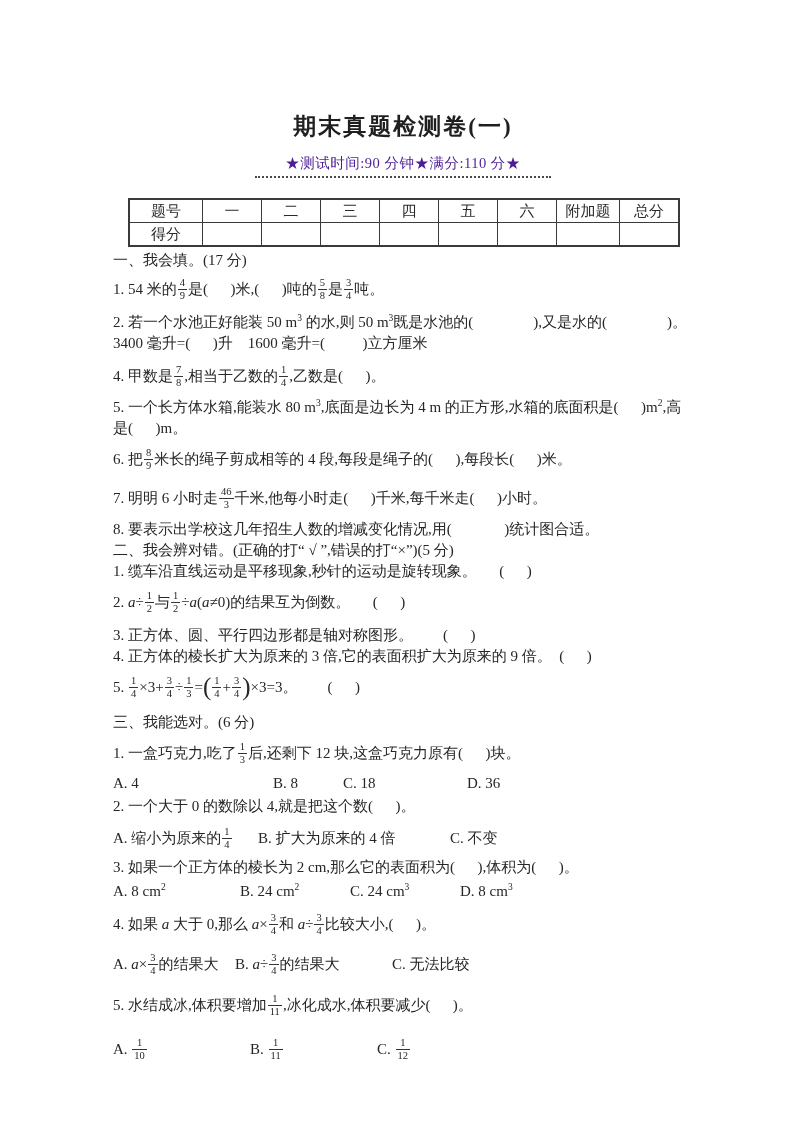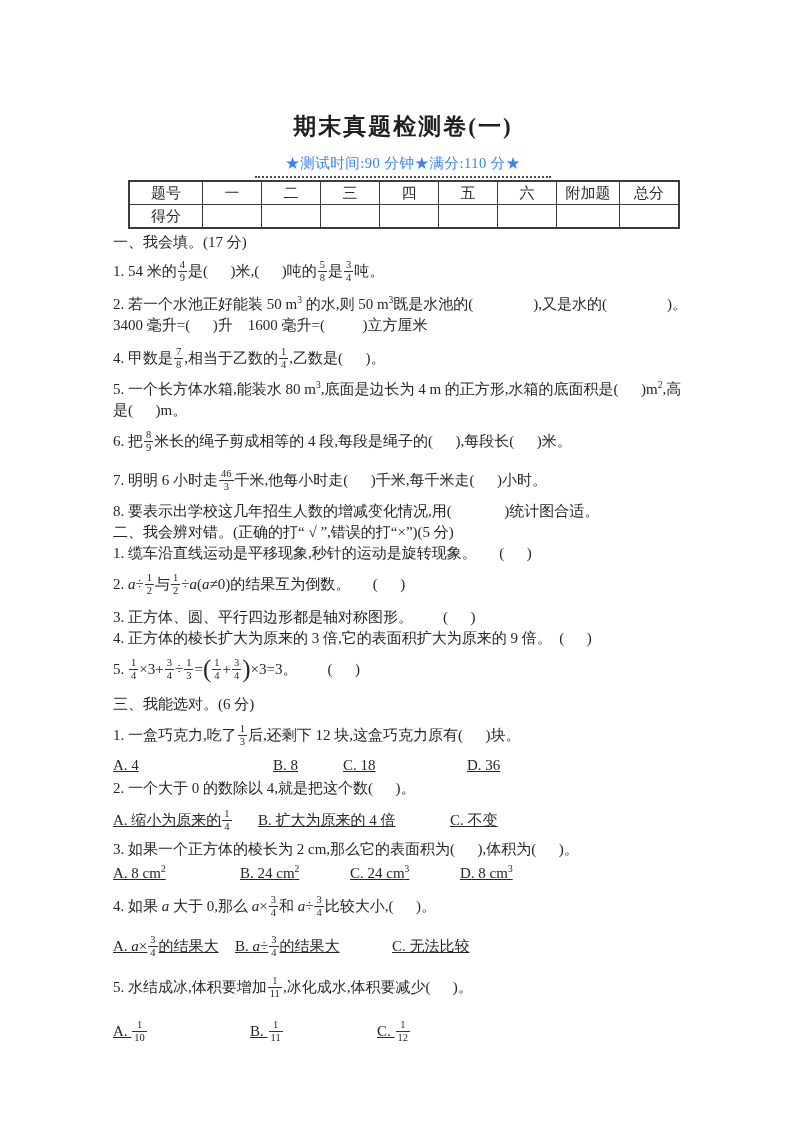--- a/index.html
+++ b/index.html
@@ -9,24 +9,24 @@
     color:#262626;font-size:15px;
   }
   .page{box-sizing:border-box;width:793px;height:1122px;padding:100px 100px 0 113px;}
   .title{
     margin:12px;text-align:center;font-size:23px;font-weight:700;
     letter-spacing:2px;line-height:30px;color:#1f1f1f;
   }
   .subtitle-row{text-align:center;margin-top:7px;}
   .subtitle{
     display:inline-block;font-size:14.5px;letter-spacing:.5px;
-    padding:0 30px 3px 30px;border-bottom:2px dotted #4a4a4a;color:#3b82f6;
+    padding:0 30px 3px 30px;border-bottom:2px dotted #4a4a4a;color:#4c1d95;
   }
   table.score{
-    border-collapse:collapse;margin:2px 0 0 15px;table-layout:fixed;width:540px;
+    border-collapse:collapse;margin:20px 0 0 15px;table-layout:fixed;width:540px;
     border:2px solid #3a3a3a;
     padding-left:9px;
   }
   table.score td{
     border:1px solid #3a3a3a;height:22px;text-align:center;vertical-align:middle;
     font-size:15px;padding:0;color:#2a2a2a;
   }
   .ln{
     white-space:pre-wrap;line-height:21px;min-height:21px;color:#262626;
   }
@@ -40,21 +40,21 @@
   .mt10{margin-top:10px;}
   .frac{
     display:inline-block;vertical-align:middle;text-align:center;
     font-size:10.5px;line-height:1.15;margin:0 1px;position:relative;top:-1px;
   }
   .frac .fn{display:block;padding:0 2px 0 2px;border-bottom:1px solid #333;}
   .frac .fd{display:block;padding:0 2px;}
   sup{font-size:9.5px;line-height:0;vertical-align:6px;letter-spacing:0;}
   i{font-style:italic;}
   .bp{font-size:25px;line-height:0;vertical-align:middle;position:relative;top:-2px;}
-  .opt{display:inline-block;vertical-align:middle;white-space:pre-wrap;text-decoration:underline;}
+  .opt{display:inline-block;vertical-align:middle;white-space:pre-wrap;}
 </style>
 </head>
 <body>
 
 <div class="page">
 
   <h1 class="title">期末真题检测卷(一)</h1>
 
   <div class="subtitle-row">
     <span class="subtitle">★测试时间:90 分钟★满分:110 分★</span>

